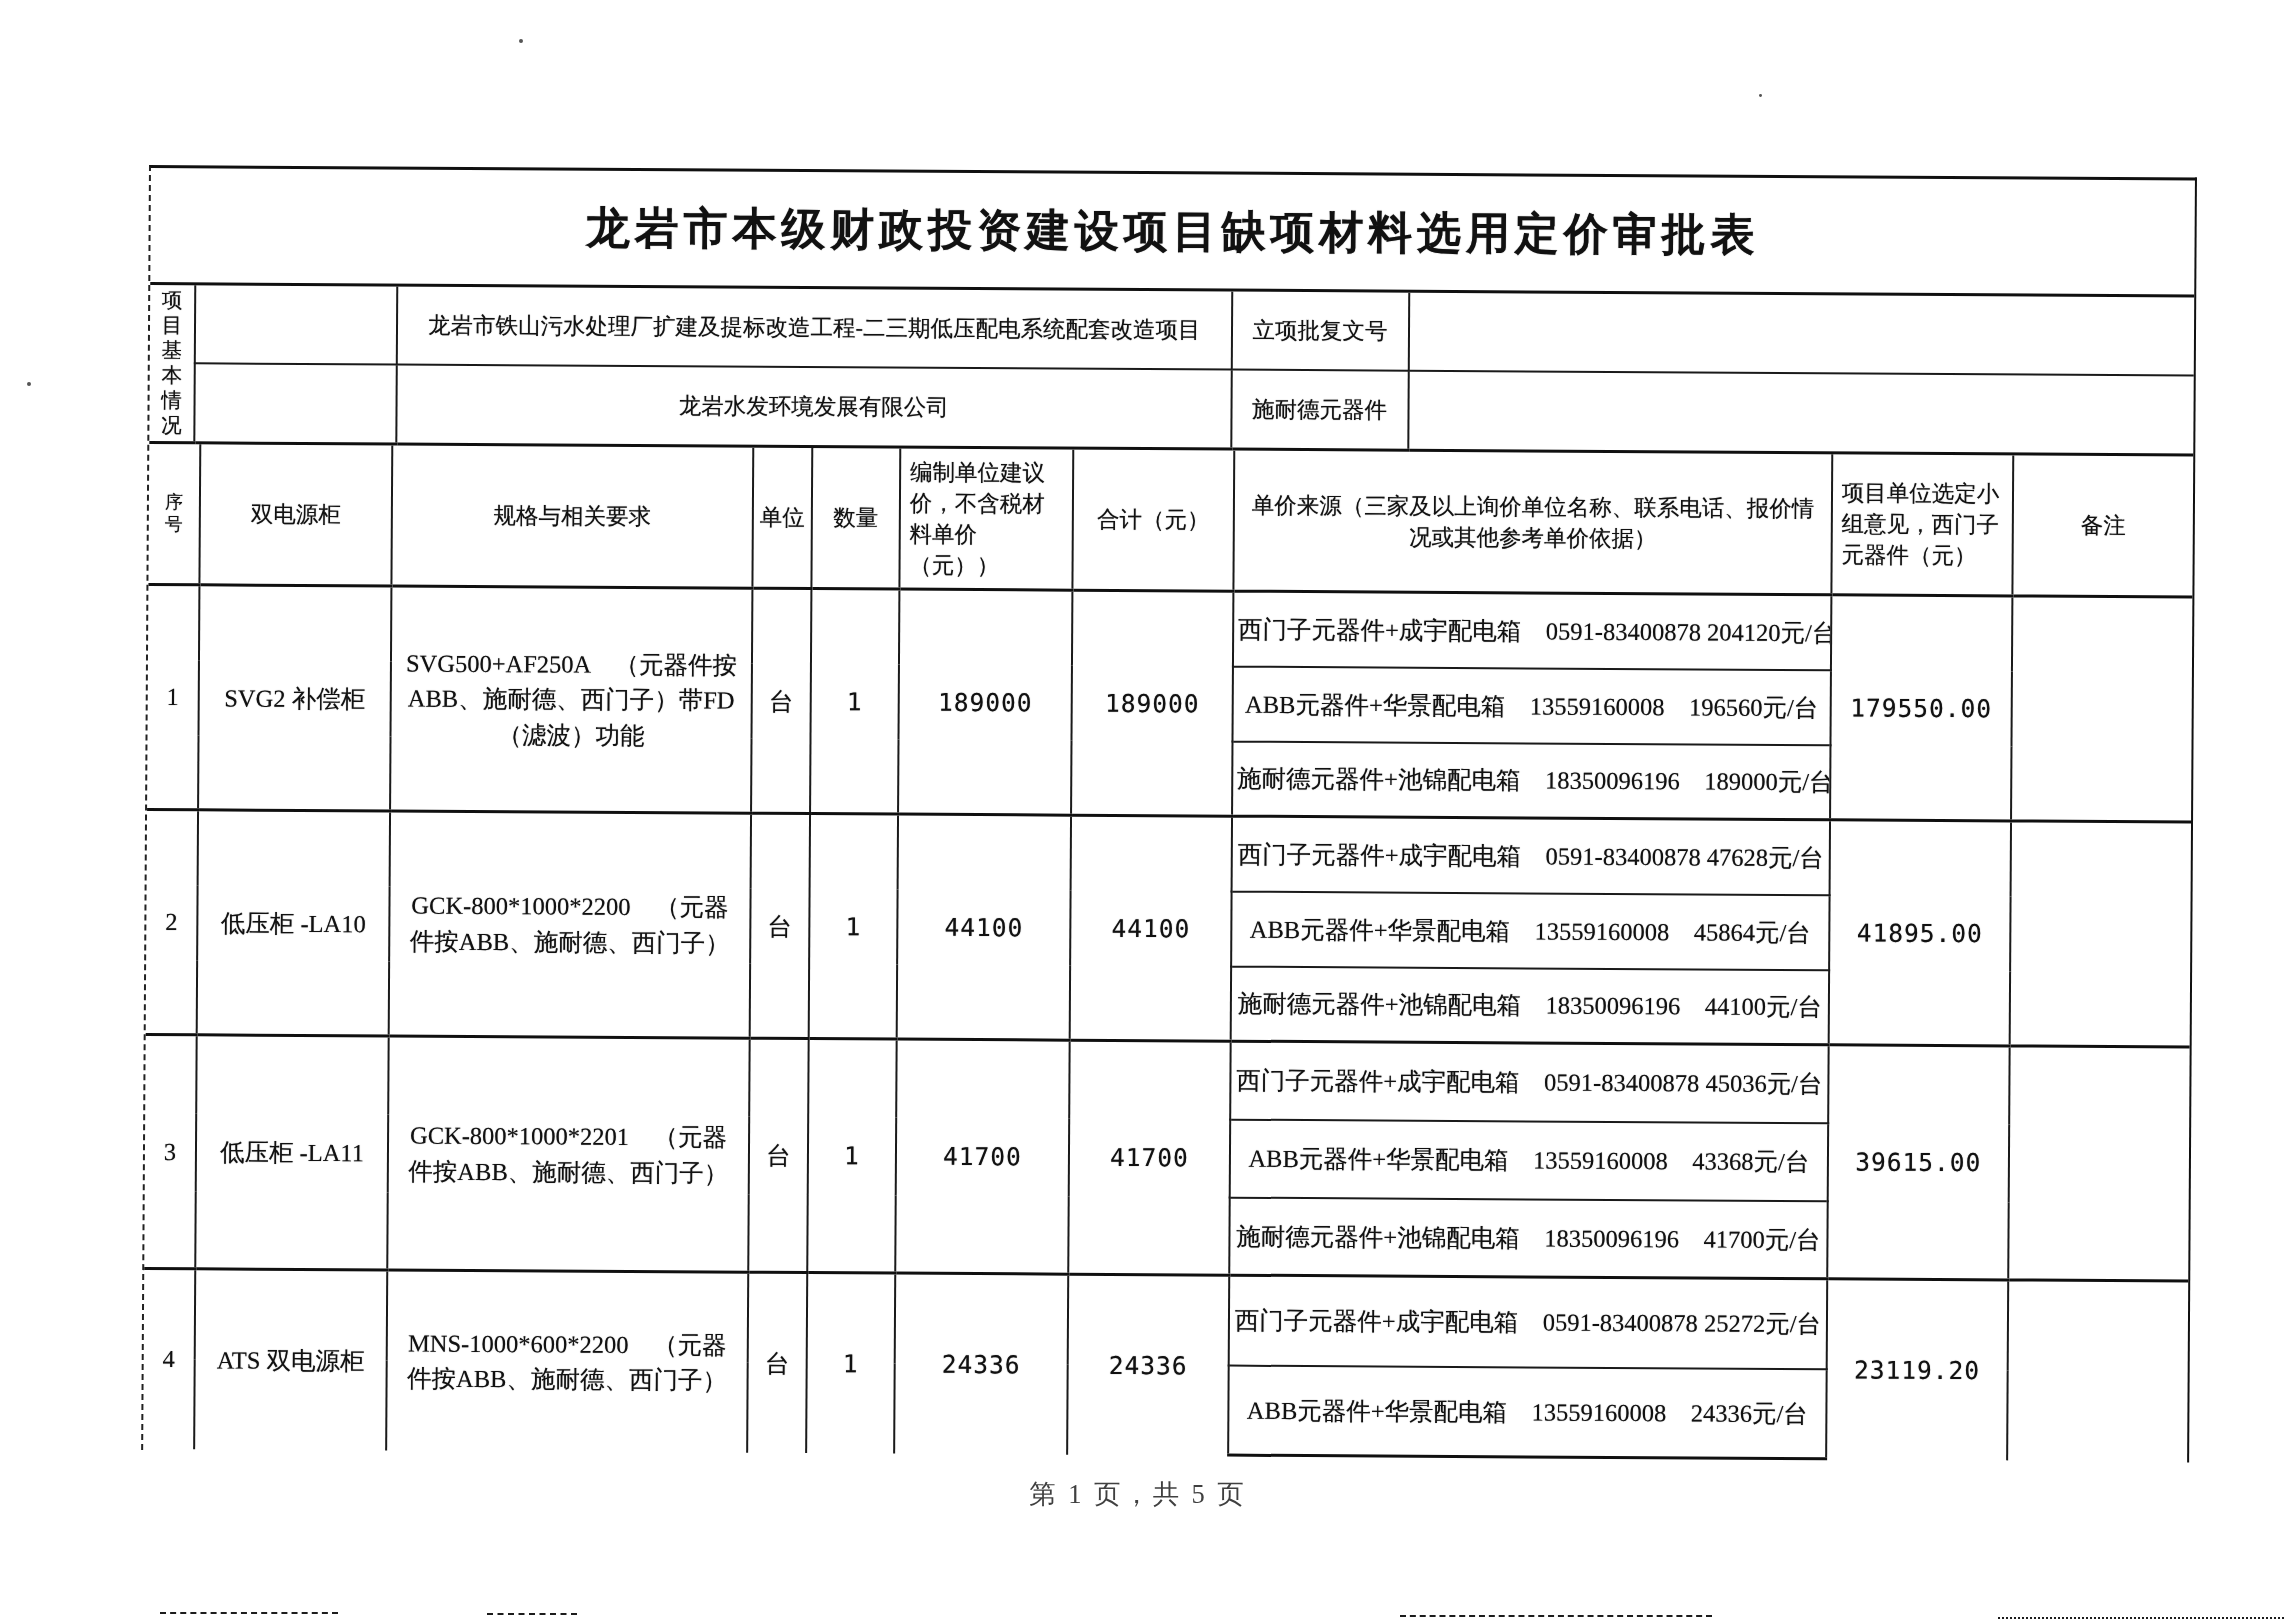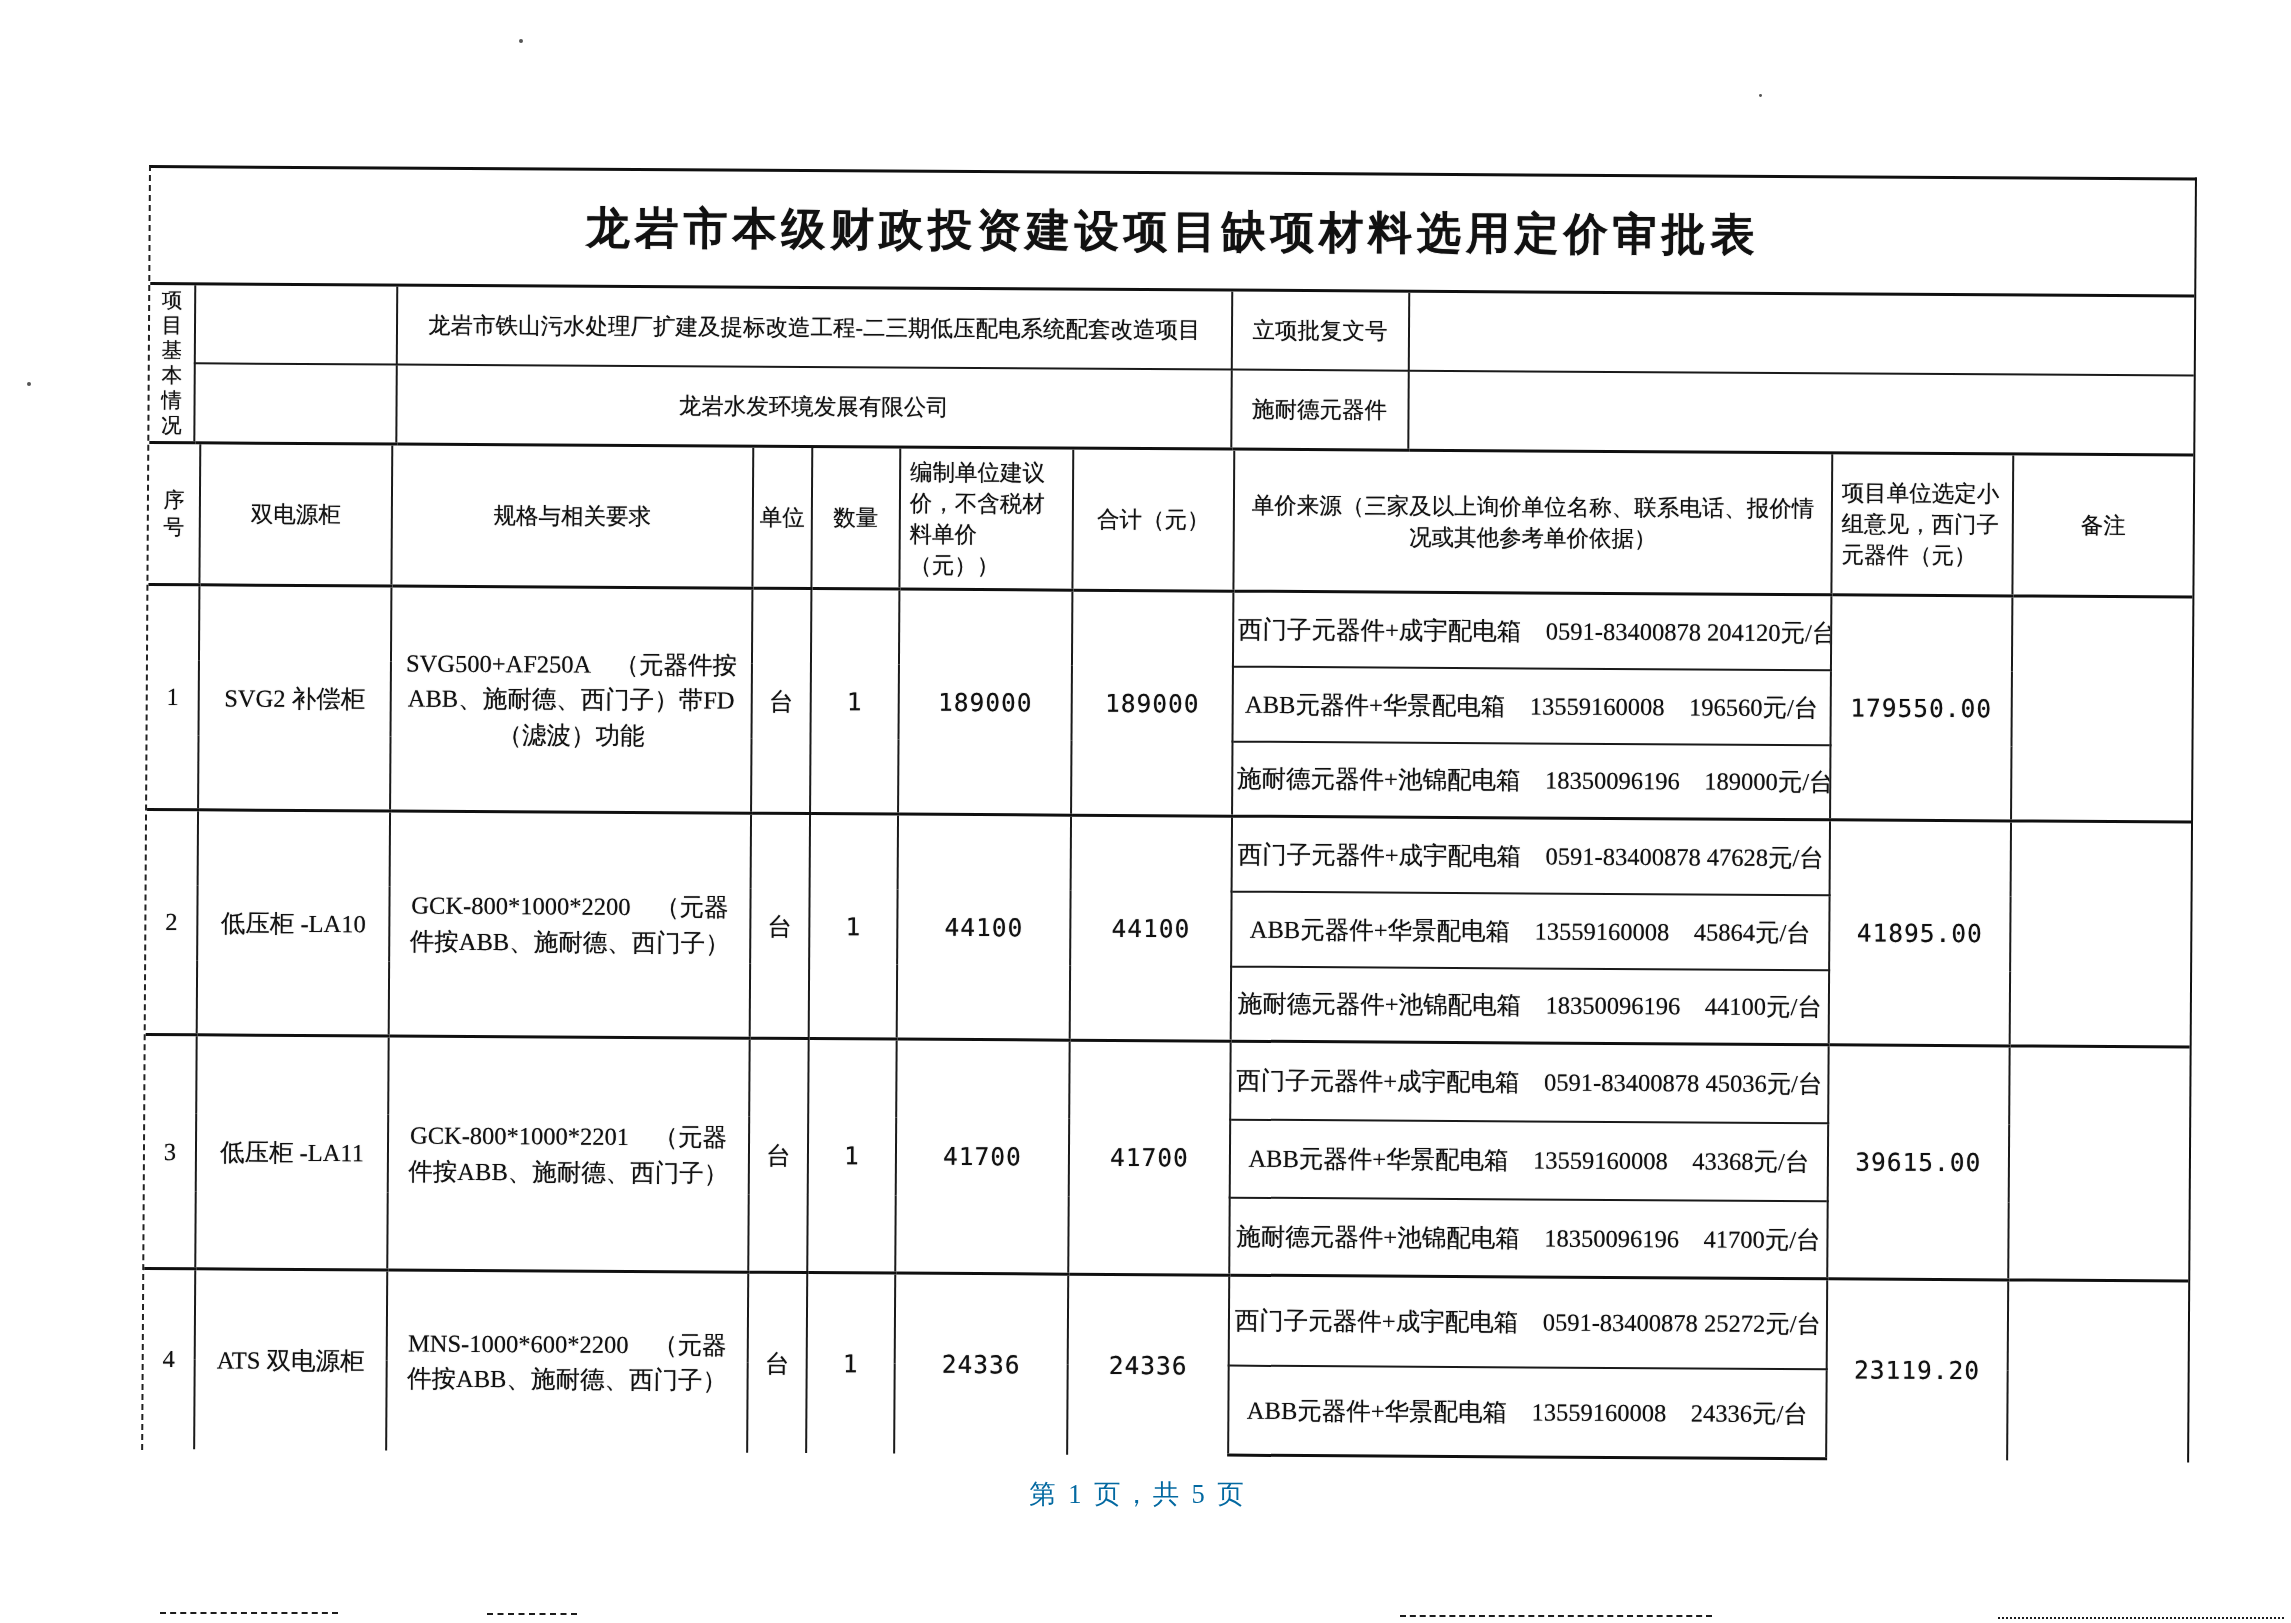--- a/index.html
+++ b/index.html
@@ -33,38 +33,38 @@
   tr>*:last-child{border-right:none;}
 
   
   .info-table td{font-size:22.5px;}
   .info-table tr:first-child td{border-top:none;}
   .info-table tr:last-child td{border-bottom:3.9px solid #101010;}
   .info-table .vcell{border-bottom:3.9px solid #101010;margin-top:6px;}
   .vstack{display:inline-block;width:23.5px;word-break:break-all;
           line-height:1.22;font-size:20.6px;letter-spacing:0;}
   .vstack2{display:inline-block;width:26.5px;word-break:break-all;
-           line-height:1.25;font-size:21px;}
+           line-height:1.25;font-size:18px;}
 
   
   .main-table th{font-size:22.5px;font-weight:normal;height:135px;
                  border-top:none;border-bottom:3.9px solid #101010;}
   .main-table .th-left{text-align:left;padding:0 8.8px;}
   .main-table td{font-size:24.5px;}
   .rstart>td{border-top:3.9px solid #101010;}
   .spec{font-size:23.5px;line-height:1.45;padding:0 11.8px;}
   .num{font-family:"DejaVu Sans Mono",monospace;font-size:25.5px;letter-spacing:1px;}
   .src{font-size:21.6px;white-space:nowrap;padding:0 3.9px;border-top-width:2.9px;border-bottom-width:2.9px;}
   .lastrow>td{border-bottom:none;}
   .lastrow .src{border-bottom:3.9px solid #101010;}
 
   
   .footer{
     position:absolute;left:0;right:16px;top:1476px;text-align:center;
-    font-size:26.5px;letter-spacing:2.9px;color:#0369a1;
+    font-size:26.5px;letter-spacing:2.9px;color:#404040;
   }
 
   
   .artifact{position:absolute;height:0;border-top:2.9px dashed #1c1c1c;}
   .a1{left:160px;top:1612px;width:178px;}
   .a2{left:487px;top:1613px;width:90px;}
   .a3{left:1400px;top:1615px;width:312px;}
   .a4{left:1998px;top:1617px;width:286px;border-top-style:dotted;}
   .speck{position:absolute;background:#555;border-radius:50%;}
   .s1{left:519px;top:39px;width:3.9px;height:3.9px;}

